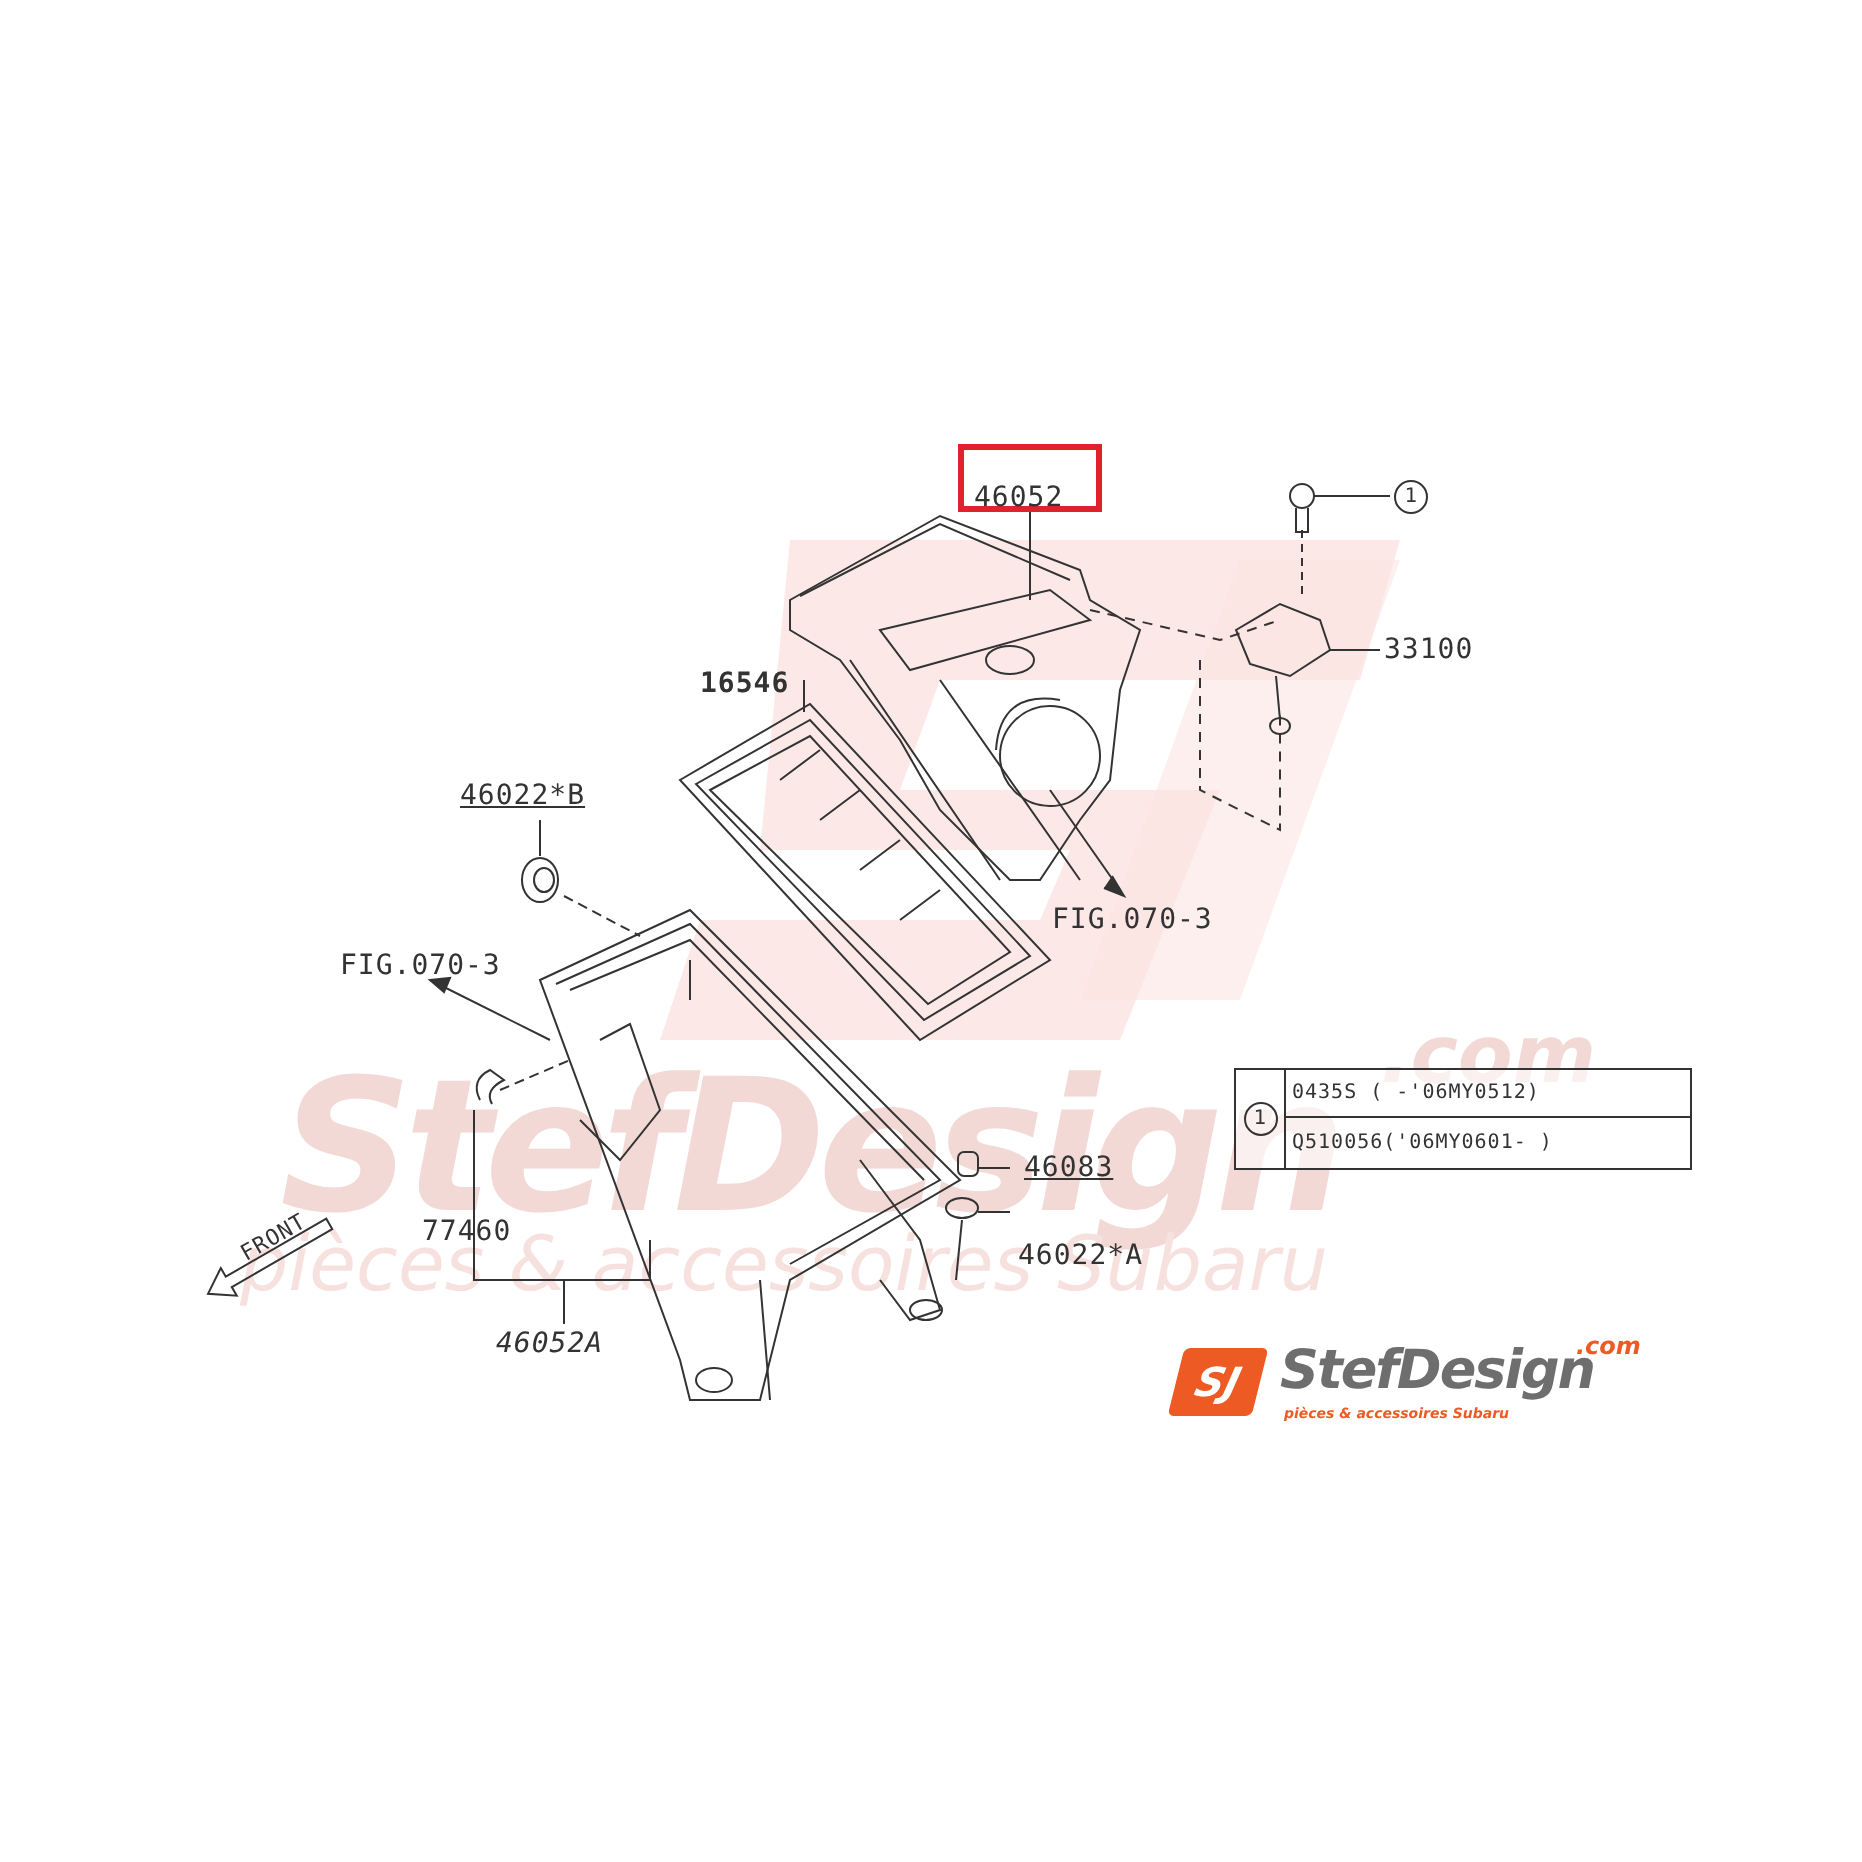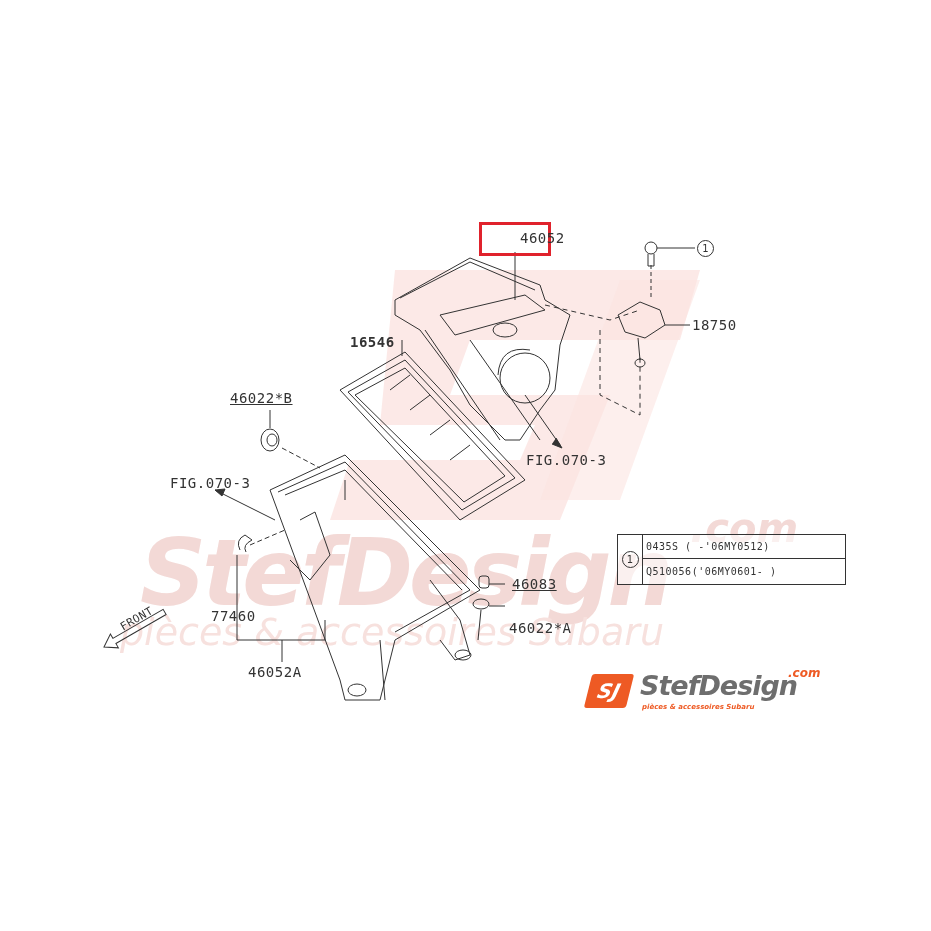--- a/index.html
+++ b/index.html
@@ -99,30 +99,30 @@
     <ellipse cx="481" cy="604" rx="8" ry="5"></ellipse>
     <path d="M489 606 L505 606"></path>
     <path d="M481 610 L478 640"></path>
 
     <g transform="translate(100,640) rotate(-30)">
       <path d="M0 8 L12 0 L12 5 L70 5 L70 11 L12 11 L12 16 Z"></path>
     </g>
   </svg>
 
   <div class="hl" style="left:479px;top:222px;width:72px;height:34px;"></div>
-  <div class="lbl" style="left:487px;top:230px;margin-left:33px;">46052</div>
-  <div class="lbl" style="left:692px;top:317px;">18750</div>
+  <div class="lbl" style="left:487px;top:241px;">46052</div>
+  <div class="lbl" style="left:692px;top:317px;">33100</div>
   <div class="lbl" style="left:350px;top:334px;font-weight:bold;">16546</div>
   <div class="lbl" style="left:230px;top:390px;text-decoration:underline;">46022*B</div>
   <div class="lbl" style="left:526px;top:452px;">FIG.070-3</div>
   <div class="lbl" style="left:170px;top:475px;">FIG.070-3</div>
   <div class="lbl" style="left:512px;top:576px;text-decoration:underline;">46083</div>
   <div class="lbl" style="left:509px;top:620px;">46022*A</div>
   <div class="lbl" style="left:211px;top:608px;">77460</div>
-  <div class="lbl" style="left:248px;top:664px;">46052A</div>
+  <div class="lbl" style="left:248px;top:664px;font-style:italic;">46052A</div>
 
   <div class="lbl" style="left:118px;top:622px;font-size:11px;transform:rotate(-30deg);transform-origin:left top;">FRONT</div>
 
   <div class="circ" style="position:absolute;left:697px;top:240px;">1</div>
 
   <div class="tbl">
     <div class="sym">
         <div class="circ">1</div>
       </div>
     <div class="row r1">0435S  ( -'06MY0512)</div>

